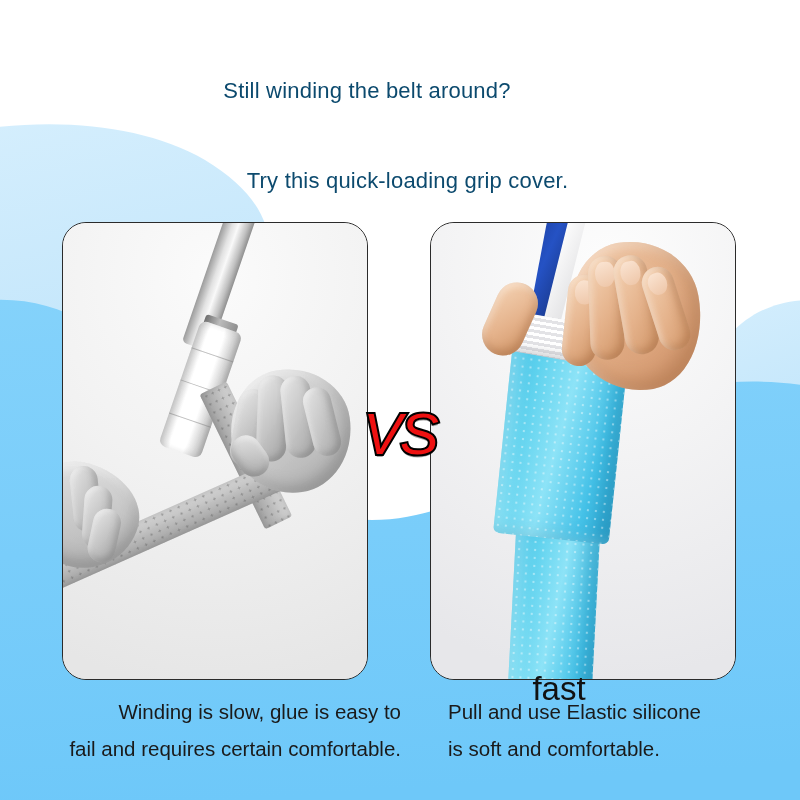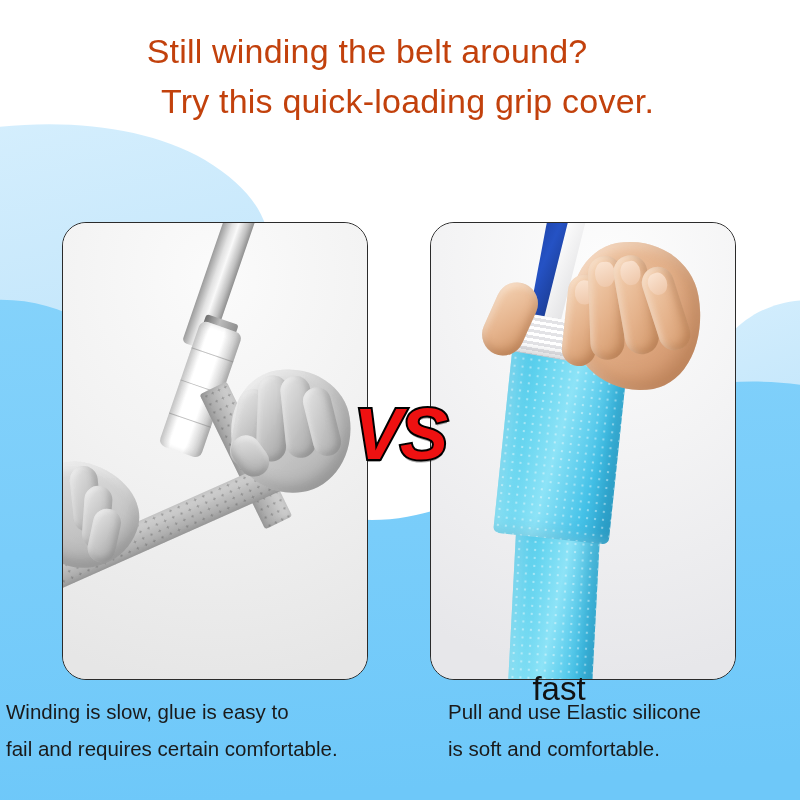--- a/index.html
+++ b/index.html
@@ -32,25 +32,26 @@
   .headline {
     position: absolute;
     left: 0;
     top: 26px;
     width: 800px;
     text-align: center;
     z-index: 6;
   }
   .headline-line {
     display: block;
-    color: #c2410c;
-    font-size: 34px;
+    color: #0c4a6e;
+    font-size: 22px;
     line-height: 50px;
     letter-spacing: 0.2px;
     white-space: nowrap;
+    margin-top: 40px;
   }
   .headline-line.l1 { padding-right: 66px; }
   .headline-line.l2 { padding-left: 15px; }
 
   
   .panel {
     position: absolute;
     top: 222px;
     width: 306px;
     height: 458px;
@@ -252,22 +253,22 @@
   
   .vs-badge {
     position: absolute;
     left: 0; top: 398px;
     width: 800px;
     text-align: center;
     z-index: 8;
     pointer-events: none;
   }
   .vs-text {
-    font-size: 72px;
-    font-weight: 700;
+    font-size: 58px;
+    font-weight: 400;
     font-style: italic;
     color: #ee1111;
     letter-spacing: -2px;
     line-height: 72px;
     -webkit-text-stroke: 4px #000000;
     paint-order: stroke fill;
     text-shadow: 0 3px 0 rgba(0,0,0,.35);
   }
 
   
@@ -287,21 +288,21 @@
   
   .caption {
     position: absolute;
     top: 693px;
     width: 372px;
     z-index: 9;
     color: #1a1a1a;
     font-size: 20.5px;
     line-height: 37px;
   }
-  .caption.left  { left: 6px;  text-align: left;  }
+  .caption.left  { left: 29px;  text-align: right;  }
   .caption.right { left: 448px; text-align: left;  }
   .caption .cl { display: block; white-space: nowrap; }
 </style>
 </head>
 <body>
 
 <div id="stage">
 
   <svg class="bg-layer" viewBox="0 0 800 800" preserveAspectRatio="none">
     <defs>

